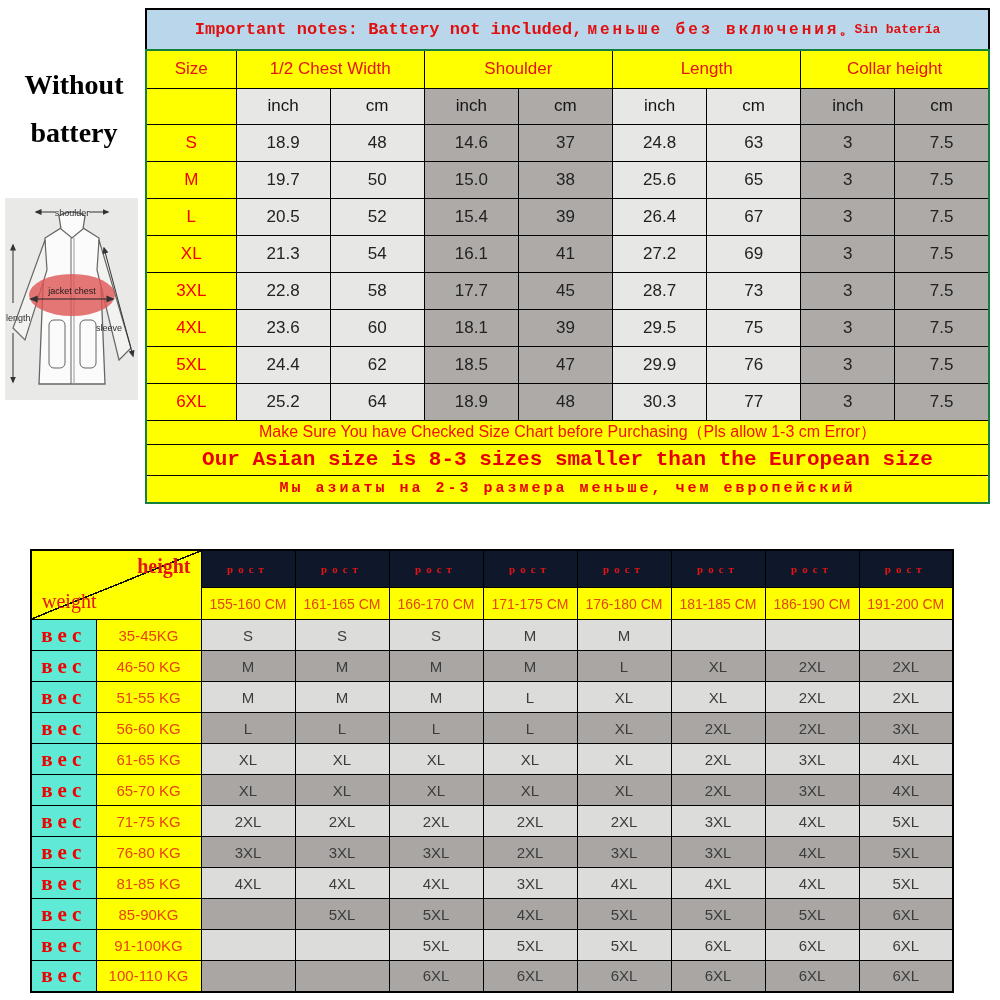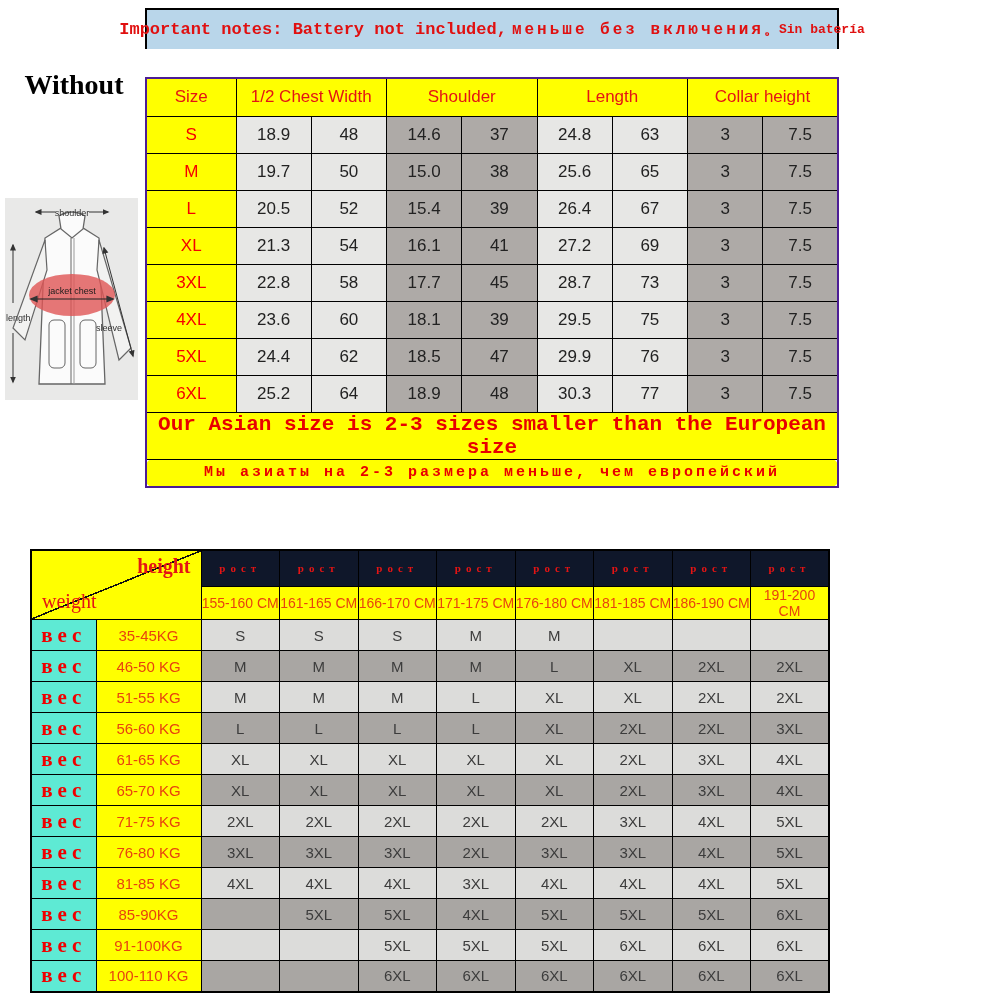--- a/index.html
+++ b/index.html
@@ -6,30 +6,30 @@
   body{width:1000px;height:1000px;position:relative;background:#ffffff;
        font-family:"Liberation Sans",sans-serif;overflow:hidden;}
 
   
   .wb{position:absolute;left:0;top:60px;width:148px;text-align:center;
       font-family:"Liberation Serif",serif;font-weight:bold;font-size:28px;color:#000;margin-top:9px;}
   .wb div{margin-bottom:16px;}
   .diagram{position:absolute;left:5px;top:198px;}
 
   
-  .stw{position:absolute;left:145px;top:8px;width:694px;}
+  .stw{position:absolute;left:145px;top:8px;width:845px;}
   .banner{box-sizing:border-box;border:2px solid #000;border-bottom:none;background:#b9d6ea;
           height:41px;display:flex;align-items:center;justify-content:center;white-space:nowrap;
           font-family:"Liberation Mono",monospace;font-weight:bold;color:#e01010;}
   .b-en{font-size:17px;}
   .b-ru{font-size:16px;letter-spacing:3px;margin-left:5px;}
   .b-dot{font-size:15px;}
   .b-es{font-size:13px;}
 
-  table.size{border-collapse:collapse;border:2px solid #4c1d95;width:100%;table-layout:fixed;margin-top:28px;}
+  table.size{border-collapse:collapse;border:2px solid #15803d;width:100%;table-layout:fixed;}
   table.size td{border:1px solid #000;text-align:center;padding:0;overflow:hidden;}
   tr.t1-header{height:38px;}
   tr.t1-header td{font-size:17px;color:#e41414;}
   tr.t1-sub{height:36px;}
   tr.t1-sub td{font-size:17px;color:#151515;}
   table.size tr.data-row{height:37px;}
   .ycell{background:#ffff00;}
   .size-label{color:#f50000;font-size:17px;}
   .num{color:#222;font-size:17px;}
   .lt{background:#e7e7e5;}
@@ -37,21 +37,21 @@
   tr.note1{height:24px;}
   tr.note1 td{background:#ffff00;color:#ef1111;font-size:16px;}
   tr.note2{height:31px;}
   tr.note2 td{background:#ffff00;color:#e80000;font-family:"Liberation Mono",monospace;
               font-weight:bold;font-size:21px;}
   tr.note3{height:28px;}
   tr.note3 td{background:#ffff00;color:#e80000;font-family:"Liberation Mono",monospace;
               font-weight:bold;font-size:15px;letter-spacing:3px;border-radius:7px;}
 
   
-  .ftw{position:absolute;left:30px;top:549px;width:800px;}
+  .ftw{position:absolute;left:30px;top:549px;width:924px;}
   table.fit{border-collapse:collapse;border:2px solid #000;width:100%;table-layout:fixed;}
   table.fit td{border:1px solid #000;text-align:center;padding:0;overflow:hidden;}
   tr.f-h1{height:36px;}
   tr.f-h2{height:30px;}
   tr.f-data{height:31px;}
   .corner-td{background:#ffff00;}
   .corner{position:relative;height:68px;
           background:linear-gradient(to bottom right,rgba(0,0,0,0) calc(50% - 1px),
                      #111 calc(50% - 1px),#111 calc(50% + 0.5px),rgba(0,0,0,0) calc(50% + 0.5px));}
   .c-height{position:absolute;top:4px;right:10px;font-family:"Liberation Serif",serif;
@@ -68,20 +68,21 @@
   tr.lt-row .fcell{background:#dcdcda;}
   tr.dk-row .fcell{background:#a9a6a3;}
 
   svg text{font-family:"Liberation Sans",sans-serif;}
 </style>
 </head>
 <body>
 
 <div class="wb">
   <div>Without</div>
+  <div>battery</div>
 </div>
 
 <div class="diagram">
   <svg width="133" height="202" viewBox="0 0 133 202">
     <defs>
       <marker id="ah" markerWidth="8" markerHeight="8" refX="5.5" refY="4" orient="auto">
         <path d="M0,1 L7,4 L0,7 z" fill="#333"></path>
       </marker>
       <marker id="ahs" markerWidth="8" markerHeight="8" refX="1.5" refY="4" orient="auto">
         <path d="M7,1 L0,4 L7,7 z" fill="#333"></path>
@@ -129,20 +130,31 @@
         <col span="8">
       </colgroup>
     <tbody>
       <tr class="t1-header">
         <td class="ycell">Size</td>
         <td class="ycell" colspan="2">1/2 Chest Width</td>
         <td class="ycell" colspan="2">Shoulder</td>
         <td class="ycell" colspan="2">Length</td>
         <td class="ycell" colspan="2">Collar height</td>
       </tr>
+      <tr class="t1-sub">
+        <td class="ycell"></td>
+        <td class="lt">inch</td>
+        <td class="lt">cm</td>
+        <td class="dk">inch</td>
+        <td class="dk">cm</td>
+        <td class="lt">inch</td>
+        <td class="lt">cm</td>
+        <td class="dk">inch</td>
+        <td class="dk">cm</td>
+      </tr>
 
       <tr class="data-row">
           <td class="ycell size-label">S</td>
           <td class="num lt">18.9</td>
           <td class="num lt">48</td>
           <td class="num dk">14.6</td>
           <td class="num dk">37</td>
           <td class="num lt">24.8</td>
           <td class="num lt">63</td>
           <td class="num dk">3</td>
@@ -218,22 +230,25 @@
           <td class="ycell size-label">6XL</td>
           <td class="num lt">25.2</td>
           <td class="num lt">64</td>
           <td class="num dk">18.9</td>
           <td class="num dk">48</td>
           <td class="num lt">30.3</td>
           <td class="num lt">77</td>
           <td class="num dk">3</td>
           <td class="num dk">7.5</td>
         </tr>
+        <tr class="note1">
+        <td colspan="9">Make Sure You have Checked Size Chart before Purchasing（Pls allow 1-3 cm Error）</td>
+      </tr>
       <tr class="note2">
-        <td colspan="9">Our Asian size is 2-3 sizes smaller than the European size</td>
+        <td colspan="9">Our Asian size is 8-3 sizes smaller than the European size</td>
       </tr>
       <tr class="note3">
         <td colspan="9">Мы азиаты на 2-3 размера меньше, чем европейский</td>
       </tr>
     </tbody>
   </table>
 </div>
 
 <div class="ftw">
   <table class="fit">

